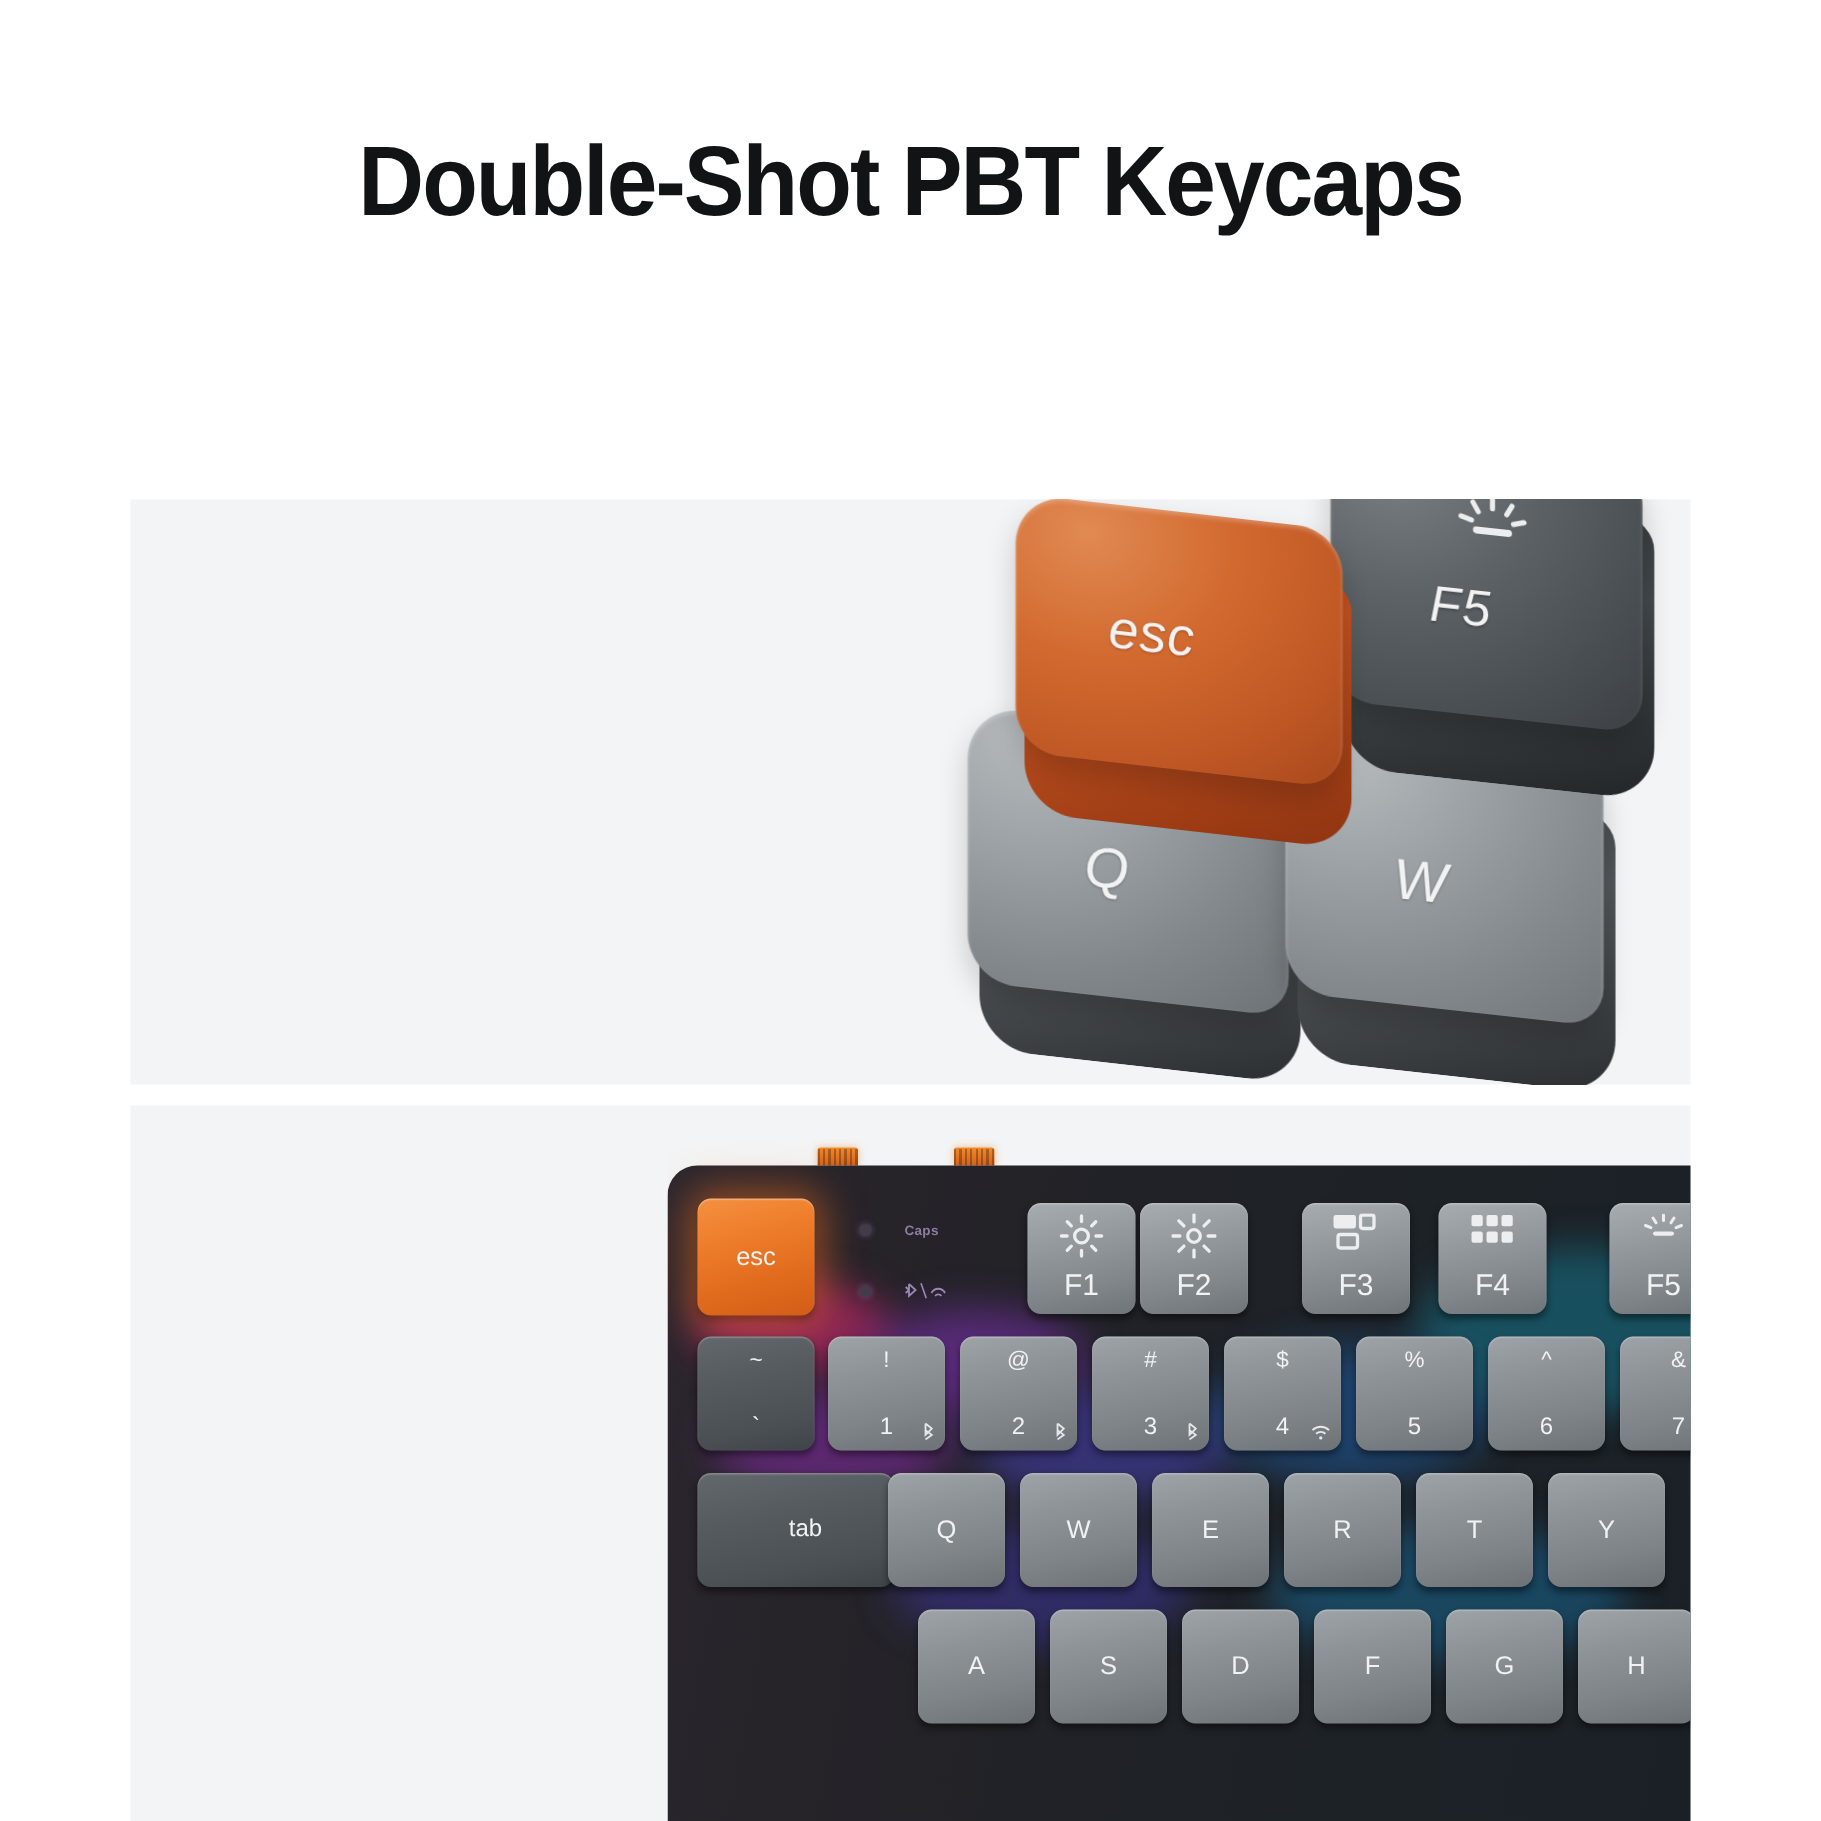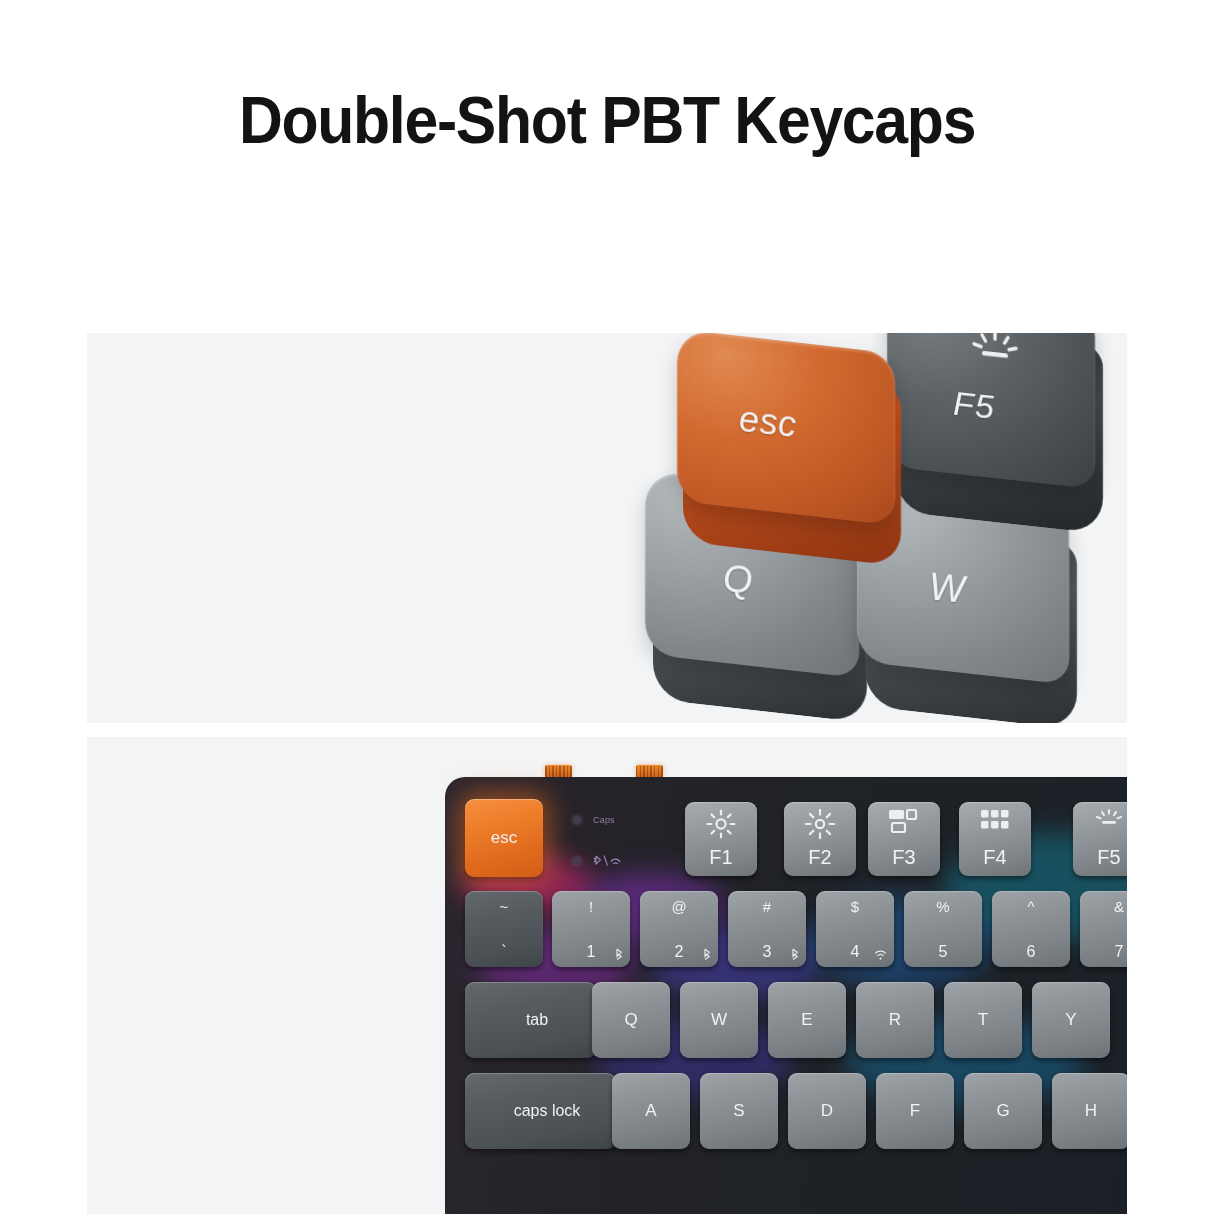--- a/index.html
+++ b/index.html
@@ -187,21 +187,21 @@
     position:absolute;top:7px;left:0;right:0;text-align:center;font-size:15px;
   }
   .key .k-bot{
     position:absolute;bottom:6px;left:0;right:0;text-align:center;font-size:16px;
   }
   .key .k-fl{position:absolute;bottom:7px;right:7px;font-size:10px;opacity:.95;}
   .key .k-ico{position:absolute;top:7px;left:50%;transform:translateX(-50%);}
   .key .k-name{position:absolute;bottom:7px;left:0;right:0;text-align:center;font-size:20px;}
   .key.wide{justify-content:center;padding-left:13px;font-size:16px;}
 
-  .led{position:absolute;display:flex;align-items:center;gap:12px;}
+  .led{position:absolute;display:flex;align-items:center;gap:22px;font-weight:bold;}
   .led .dot{
     width:8px;height:8px;border-radius:50%;
     background:#433a4a;box-shadow:0 0 4px rgba(160,120,190,.5);
   }
   .led .ltxt{font-size:9px;color:#8d7ba0;letter-spacing:.2px;}
 
   svg{display:block;}
 </style>
 </head>
 <body>
@@ -307,21 +307,21 @@
                 <line x1="5.5" y1="5.5" x2="8.2" y2="8.2"></line>
                   <line x1="21.8" y1="21.8" x2="24.5" y2="24.5"></line>
                 <line x1="24.5" y1="5.5" x2="21.8" y2="8.2"></line>
                   <line x1="8.2" y1="21.8" x2="5.5" y2="24.5"></line>
               </g>
             </svg>
           </span>
           <span class="k-name">F1</span>
         </div>
 
-        <div class="key fn" style="left:339px;top:25px;width:72px;height:74px;">
+        <div class="key fn" style="left:315px;top:25px;width:72px;height:74px;">
           <span class="k-ico">
             <svg width="30" height="30" viewBox="0 0 30 30">
               <circle cx="15" cy="15" r="4.2" fill="none" stroke="#eceef0" stroke-width="2.2"></circle>
               <g stroke="#eceef0" stroke-width="2.2" stroke-linecap="round">
                 <line x1="15" y1="0.8" x2="15" y2="5.6"></line>
                   <line x1="15" y1="24.4" x2="15" y2="29.2"></line>
                 <line x1="0.8" y1="15" x2="5.6" y2="15"></line>
                   <line x1="24.4" y1="15" x2="29.2" y2="15"></line>
                 <line x1="4.9" y1="4.9" x2="8.3" y2="8.3"></line>
                   <line x1="21.7" y1="21.7" x2="25.1" y2="25.1"></line>
@@ -453,23 +453,20 @@
         <div class="key" style="left:411px;top:205px;width:78px;height:76px;">
           <span>R</span>
         </div>
         <div class="key" style="left:499px;top:205px;width:78px;height:76px;">
           <span>T</span>
         </div>
         <div class="key" style="left:587px;top:205px;width:78px;height:76px;">
           <span>Y</span>
         </div>
 
-        <div class="key dark wide" style="left:20px;top:296px;width:138px;height:76px;">
-          <span style="width:100%;text-align:center">caps lock</span>
-        </div>
         <div class="key" style="left:167px;top:296px;width:78px;height:76px;">
           <span>A</span>
         </div>
         <div class="key" style="left:255px;top:296px;width:78px;height:76px;">
           <span>S</span>
         </div>
         <div class="key" style="left:343px;top:296px;width:78px;height:76px;">
           <span>D</span>
         </div>
         <div class="key" style="left:431px;top:296px;width:78px;height:76px;">

